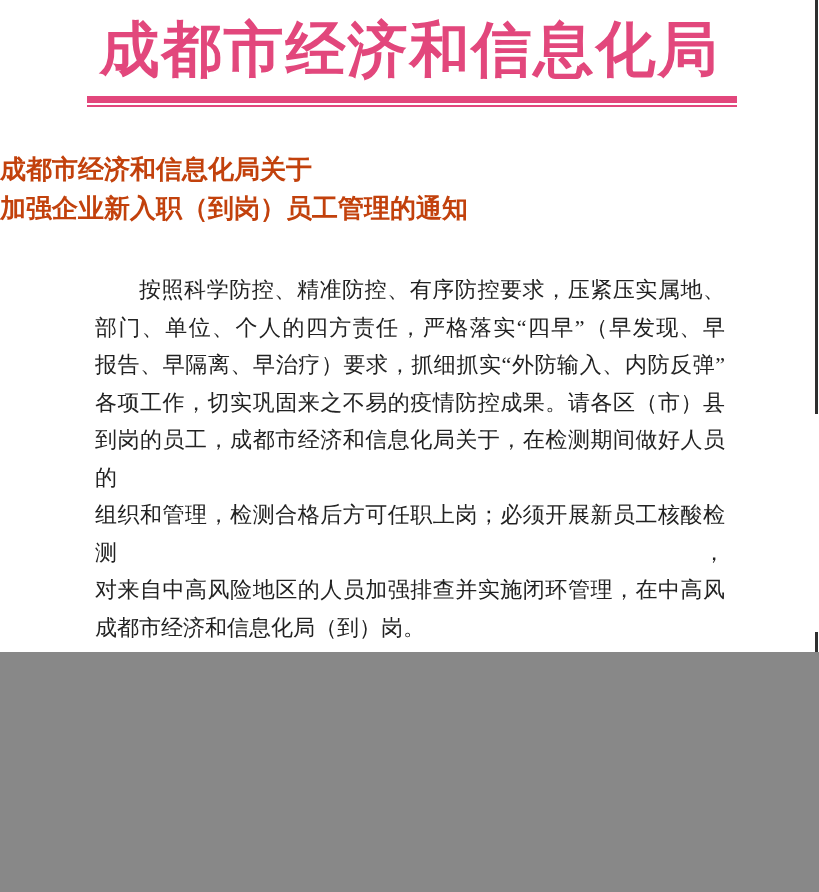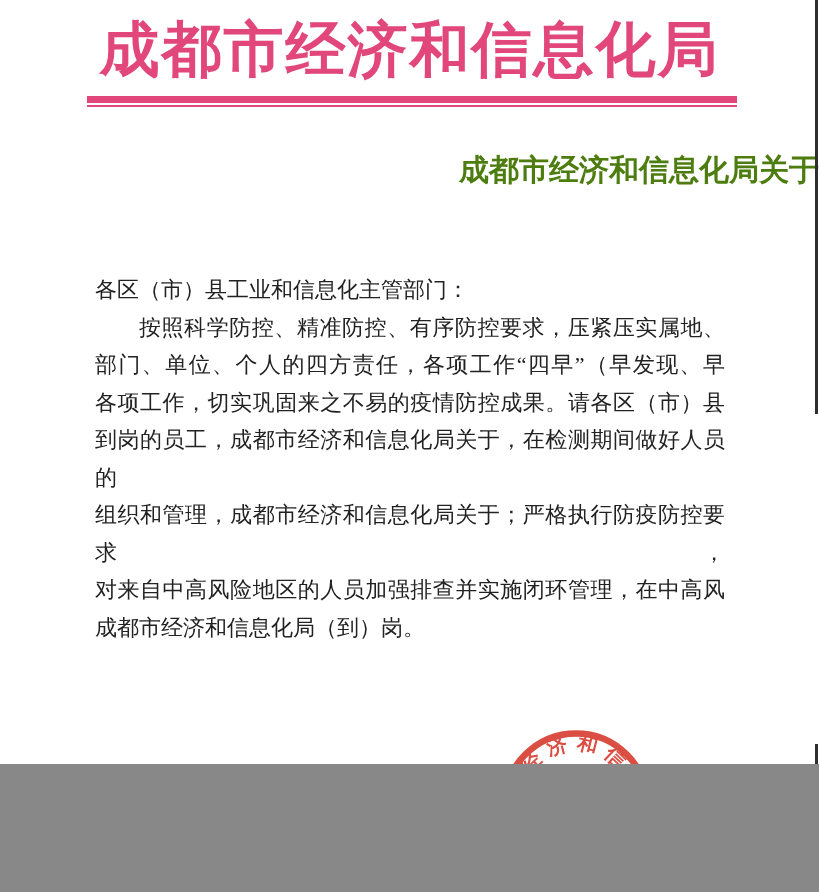--- a/index.html
+++ b/index.html
@@ -1,41 +1,41 @@
 <!DOCTYPE html>
 <html><head>
 <meta charset="utf-8">
 <style>
   html,body{margin:0;padding:0;background:#888;}
   .page{
     position:relative;
-    width:819px;height:764px;
+    width:819px;height:652px;
     background:#ffffff;
     overflow:hidden;
     font-family:"Liberation Serif","DejaVu Serif",serif;
     color:#1c1c1c;
   }
   
   .agency-head{
     position:absolute;top:14px;left:0;right:0;
     text-align:center;
     font-size:60px;font-weight:700;line-height:72px;
     letter-spacing:2px;
     color:#e2477c;
   }
   .head-rule{position:absolute;top:96px;left:87px;width:650px;}
   .head-rule .band{height:7px;background:#e2477c;}
   .head-rule .gap{height:2px;background:#ffffff;}
   .head-rule .thin{height:2px;background:#e2477c;}
   
   .doc-title{
     position:absolute;top:150px;left:0;right:0;
-    text-align:right;
-    font-size:30px;font-weight:700;line-height:39px;
-    color:#4d7c0f;
+    text-align:left;
+    font-size:26px;font-weight:700;line-height:39px;
+    color:#c2410c;
   }
   
   .body-text{
     position:absolute;top:271px;left:95px;width:630px;
     font-size:22px;line-height:37.5px;
     color:#222;
   }
   .bline{white-space:nowrap;}
   .bline.j{white-space:normal;text-align:justify;text-align-last:justify;}
   .bline.ind{text-indent:44px;}
@@ -66,29 +66,30 @@
   <div class="agency-head">成都市经济和信息化局</div>
 
   <div class="head-rule">
     <div class="band"></div>
     <div class="gap"></div>
     <div class="thin"></div>
   </div>
 
   <div class="doc-title">
     <div>成都市经济和信息化局关于</div>
+    <div>加强企业新入职（到岗）员工管理的通知</div>
   </div>
 
   <div class="body-text">
-    <div class="bline">各区（市）县工业和信息化主管部门：</div>
     <div class="bline j ind">按照科学防控、精准防控、有序防控要求，压紧压实属地、</div>
-    <div class="bline j">部门、单位、个人的四方责任，各项工作“四早”（早发现、早</div>
+    <div class="bline j">部门、单位、个人的四方责任，严格落实“四早”（早发现、早</div>
+    <div class="bline j">报告、早隔离、早治疗）要求，抓细抓实“外防输入、内防反弹”</div>
     <div class="bline j">各项工作，切实巩固来之不易的疫情防控成果。请各区（市）县</div>
     <div class="bline j">到岗的员工，成都市经济和信息化局关于，在检测期间做好人员的</div>
-    <div class="bline j">组织和管理，成都市经济和信息化局关于；严格执行防疫防控要求，</div>
+    <div class="bline j">组织和管理，检测合格后方可任职上岗；必须开展新员工核酸检测，</div>
     <div class="bline j">对来自中高风险地区的人员加强排查并实施闭环管理，在中高风</div>
     <div class="bline">成都市经济和信息化局（到）岗。</div>
   </div>
 
   <div class="sig-org">成都市经济和信息化局</div>
   <div class="sig-date">2021 年 8 月 9 日</div>
 
   <svg class="seal" viewBox="0 0 170 170" xmlns="http://www.w3.org/2000/svg">
     <defs>
       <path id="sealTopArc" d="M 50.6 134.1 A 60 60 0 1 1 119.4 134.1" fill="none"></path>

